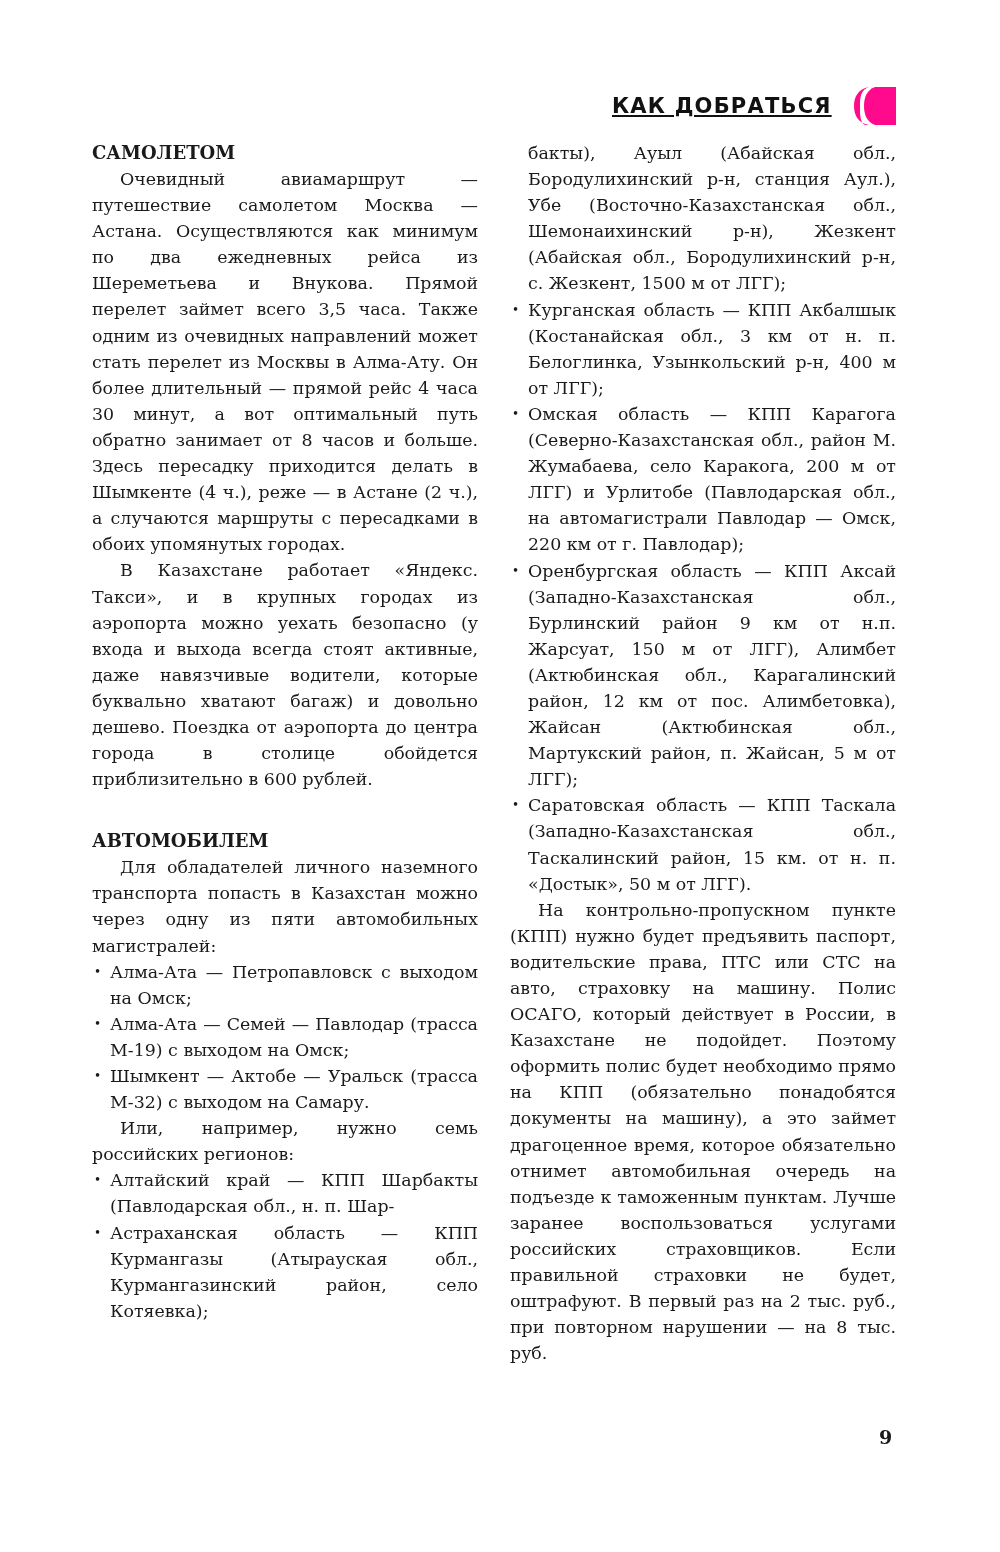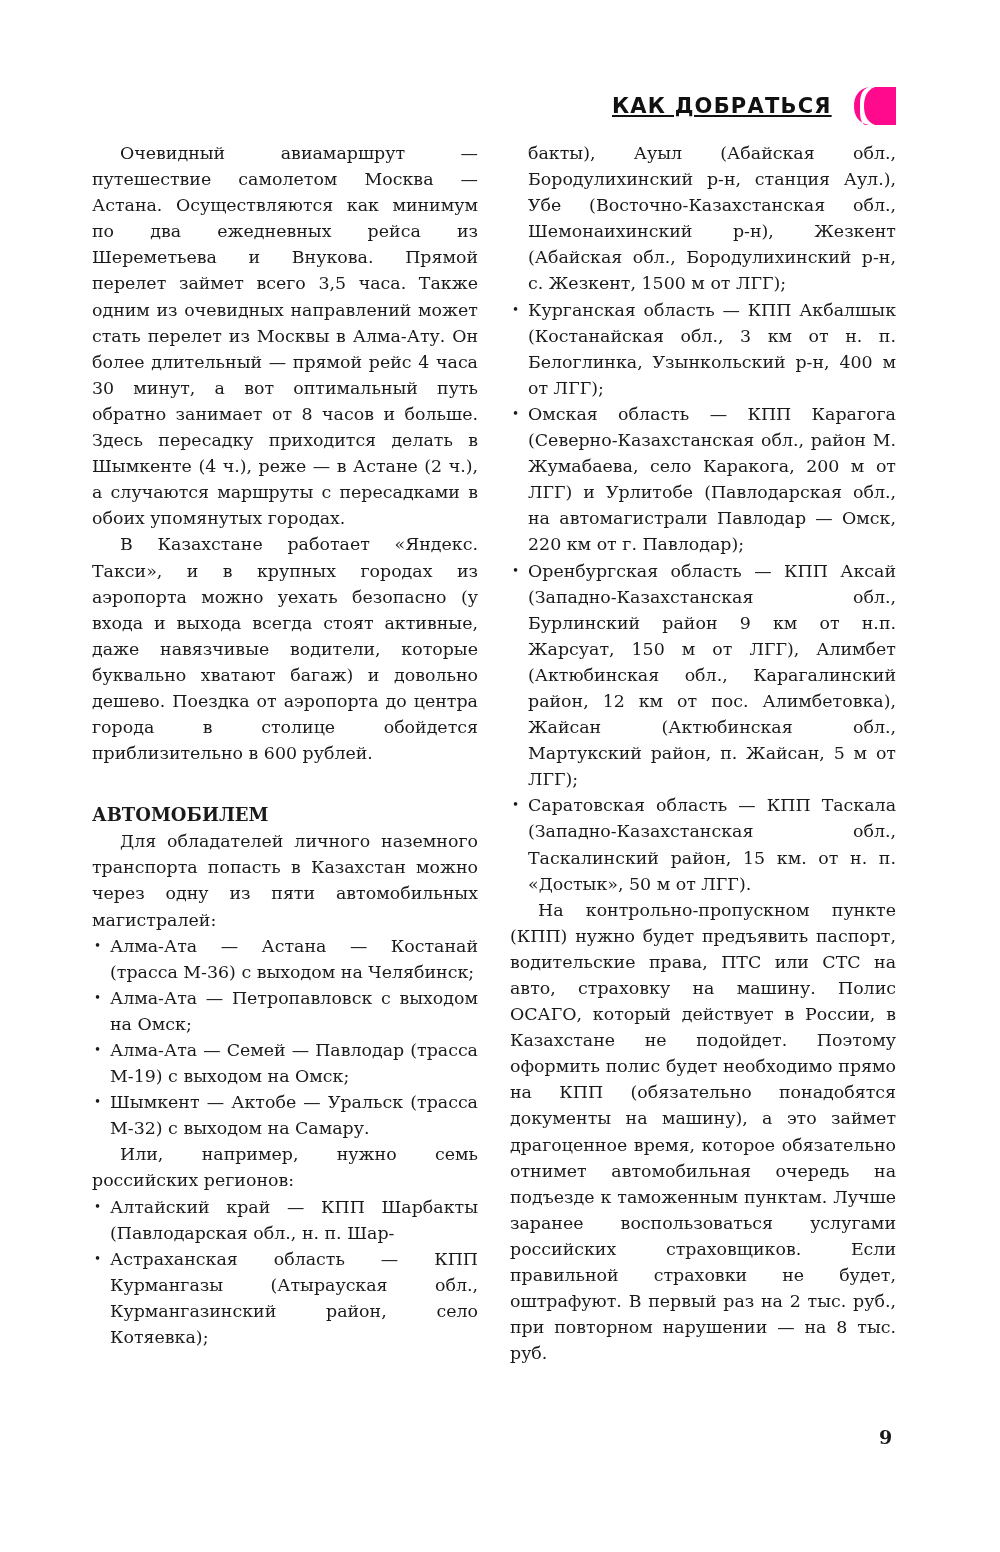--- a/index.html
+++ b/index.html
@@ -44,27 +44,27 @@
 <div>
 
   <div class="header-title">КАК ДОБРАТЬСЯ</div>
 
   <svg class="section-tab" viewBox="0 0 44 40">
     <path d="M16 1 C5 3 1 11 1 20 C1 29 5 37 16 39 L12 39 C7 36 7 30 7 20 C7 10 8 4 16 1 Z" fill="#ff0a8c"></path>
     <path d="M22 1 L43 1 L43 39 L22 39 C14 36 11 29 11 20 C11 11 14 4 22 1 Z" fill="#ff0a8c"></path>
   </svg>
 
   <div class="col col-left">
+    <h2>САМОЛЕТОМ</h2>
     <p>Очевидный авиамаршрут — путешествие самолетом Москва — Астана. Осуществляются как минимум по два ежедневных рейса из Шереметьева и Внукова. Прямой перелет займет всего 3,5 часа. Также одним из очевидных направлений может стать перелет из Москвы в Алма-Ату. Он более длительный — прямой рейс 4 часа 30 минут, а вот оптимальный путь обратно занимает от 8 часов и больше. Здесь пересадку приходится делать в Шымкенте (4 ч.), реже — в Астане (2 ч.), а случаются маршруты с пересадками в обоих упомянутых городах.</p>
     <p>В Казахстане работает «Яндекс. Такси», и в крупных городах из аэропорта можно уехать безопасно (у входа и выхода всегда стоят активные, даже навязчивые водители, которые буквально хватают багаж) и довольно дешево. Поездка от аэропорта до центра города в столице обойдется приблизительно в 600 рублей.</p>
 
     <h2 class="spaced">АВТОМОБИЛЕМ</h2>
     <p>Для обладателей личного наземного транспорта попасть в Казахстан можно через одну из пяти автомобильных магистралей:</p>
     <ul>
-      <li>Алма-Ата — Астана — Костанай (трасса М-36) с выходом на Челябинск;</li>
       <li>Алма-Ата — Петропавловск с выходом на Омск;</li>
       <li>Алма-Ата — Семей — Павлодар (трасса М-19) с выходом на Омск;</li>
       <li>Шымкент — Актобе — Уральск (трасса М-32) с выходом на Самару.</li>
     </ul>
     <p>Или, например, нужно семь российских регионов:</p>
     <ul>
       <li>Алтайский край — КПП Шарбакты (Павлодарская обл., н. п. Шар-</li>
       <li>Астраханская область — КПП Курмангазы (Атырауская обл., Курмангазинский район, село Котяевка);</li>
     </ul>
   </div>

